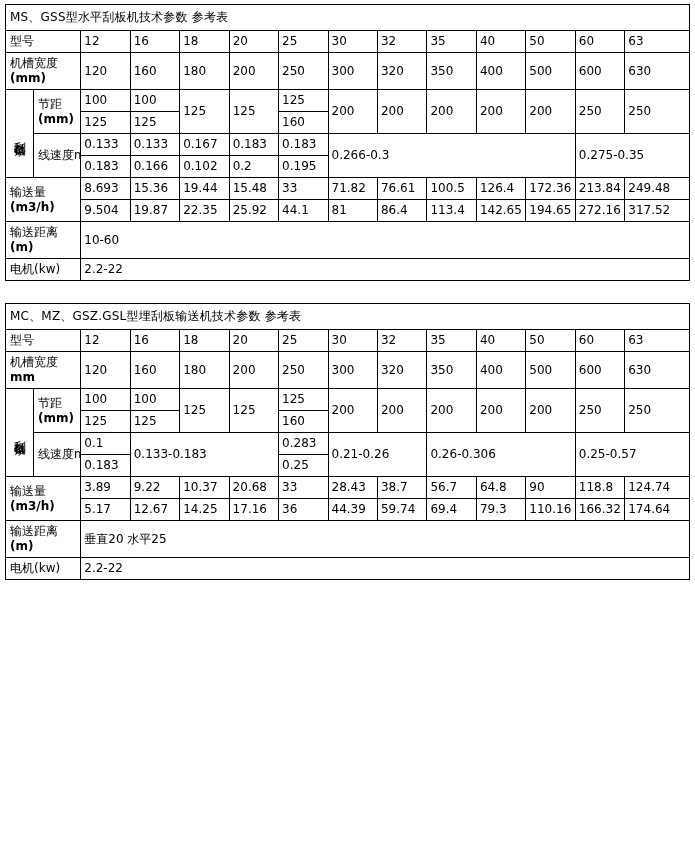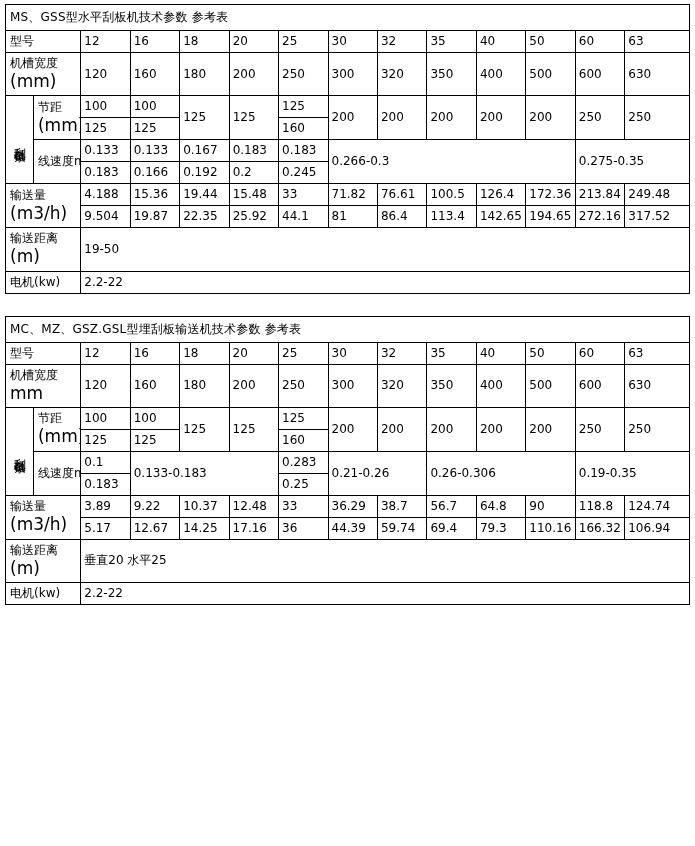--- a/index.html
+++ b/index.html
@@ -41,21 +41,22 @@
     font-size: 12.5px;
     padding: 5px 4px !important;
     letter-spacing: 0.2px;
   }
   .rowhead {
     font-weight: normal;
     padding-left: 4px !important;
   }
   .rowhead .sub {
     display: block;
-    font-size: 17px;
+    font-size: 12px;
+    font-weight: bold;
   }
   .gap {
     height: 18px;
   }
   .vert {
     writing-mode: vertical-rl;
     text-orientation: upright;
     letter-spacing: 1px;
     line-height: 1.1;
     text-align: center;
@@ -168,31 +169,31 @@
       <td>0.133</td>
       <td>0.167</td>
       <td>0.183</td>
       <td>0.183</td>
       <td rowspan="2" colspan="5">0.266-0.3</td>
       <td rowspan="2" colspan="2">0.275-0.35</td>
     </tr>
     <tr>
       <td>0.183</td>
       <td>0.166</td>
-      <td>0.192</td>
+      <td>0.102</td>
       <td>0.2</td>
-      <td>0.245</td>
+      <td>0.195</td>
     </tr>
 
     <tr>
       <td rowspan="2" colspan="2" class="rowhead">
         <span>输送量</span>
         <span class="sub">(m3/h)</span>
       </td>
-      <td>4.188</td>
+      <td>8.693</td>
       <td>15.36</td>
       <td>19.44</td>
       <td>15.48</td>
       <td>33</td>
       <td>71.82</td>
       <td>76.61</td>
       <td>100.5</td>
       <td>126.4</td>
       <td>172.36</td>
       <td>213.84</td>
@@ -211,21 +212,21 @@
       <td>194.65</td>
       <td>272.16</td>
       <td>317.52</td>
     </tr>
 
     <tr>
       <td colspan="2" class="rowhead tall">
         <span>输送距离</span>
         <span class="sub">(m)</span>
       </td>
-      <td colspan="12">19-50</td>
+      <td colspan="12">10-60</td>
     </tr>
     <tr>
       <td colspan="2" class="rowhead">电机(kw)</td>
       <td colspan="12">2.2-22</td>
     </tr>
   </tbody>
     </table>
 
   <div class="gap"></div>
 
@@ -313,58 +314,58 @@
 
     <tr>
       <td rowspan="2" class="rowhead tall2">
         <span>线速度m/s</span>
       </td>
       <td>0.1</td>
       <td rowspan="2" colspan="3">0.133-0.183</td>
       <td>0.283</td>
       <td rowspan="2" colspan="2">0.21-0.26</td>
       <td rowspan="2" colspan="3">0.26-0.306</td>
-      <td rowspan="2" colspan="2">0.19-0.35</td>
+      <td rowspan="2" colspan="2">0.25-0.57</td>
     </tr>
     <tr>
       <td>0.183</td>
       <td>0.25</td>
     </tr>
 
     <tr>
       <td rowspan="2" colspan="2" class="rowhead">
         <span>输送量</span>
         <span class="sub">(m3/h)</span>
       </td>
       <td>3.89</td>
       <td>9.22</td>
       <td>10.37</td>
-      <td>12.48</td>
+      <td>20.68</td>
       <td>33</td>
-      <td>36.29</td>
+      <td>28.43</td>
       <td>38.7</td>
       <td>56.7</td>
       <td>64.8</td>
       <td>90</td>
       <td>118.8</td>
       <td>124.74</td>
     </tr>
     <tr>
       <td>5.17</td>
       <td>12.67</td>
       <td>14.25</td>
       <td>17.16</td>
       <td>36</td>
       <td>44.39</td>
       <td>59.74</td>
       <td>69.4</td>
       <td>79.3</td>
       <td>110.16</td>
       <td>166.32</td>
-      <td>106.94</td>
+      <td>174.64</td>
     </tr>
 
     <tr>
       <td colspan="2" class="rowhead tall">
         <span>输送距离</span>
         <span class="sub">(m)</span>
       </td>
       <td colspan="12">垂直20  水平25</td>
     </tr>
     <tr>

